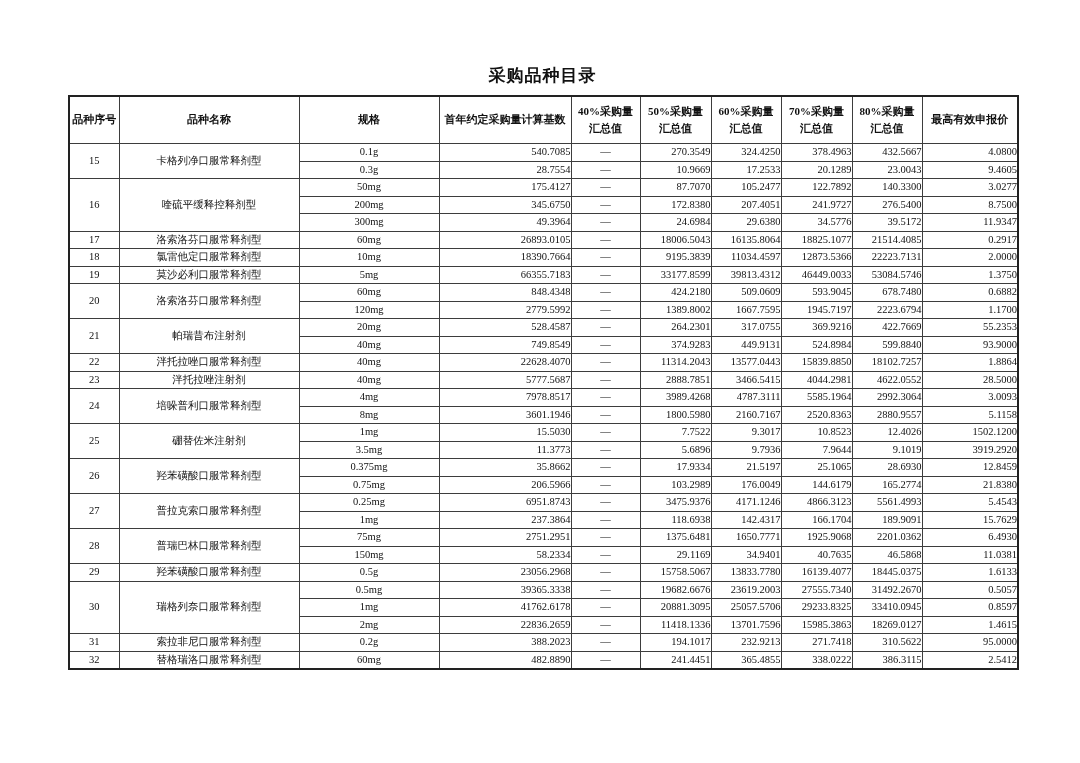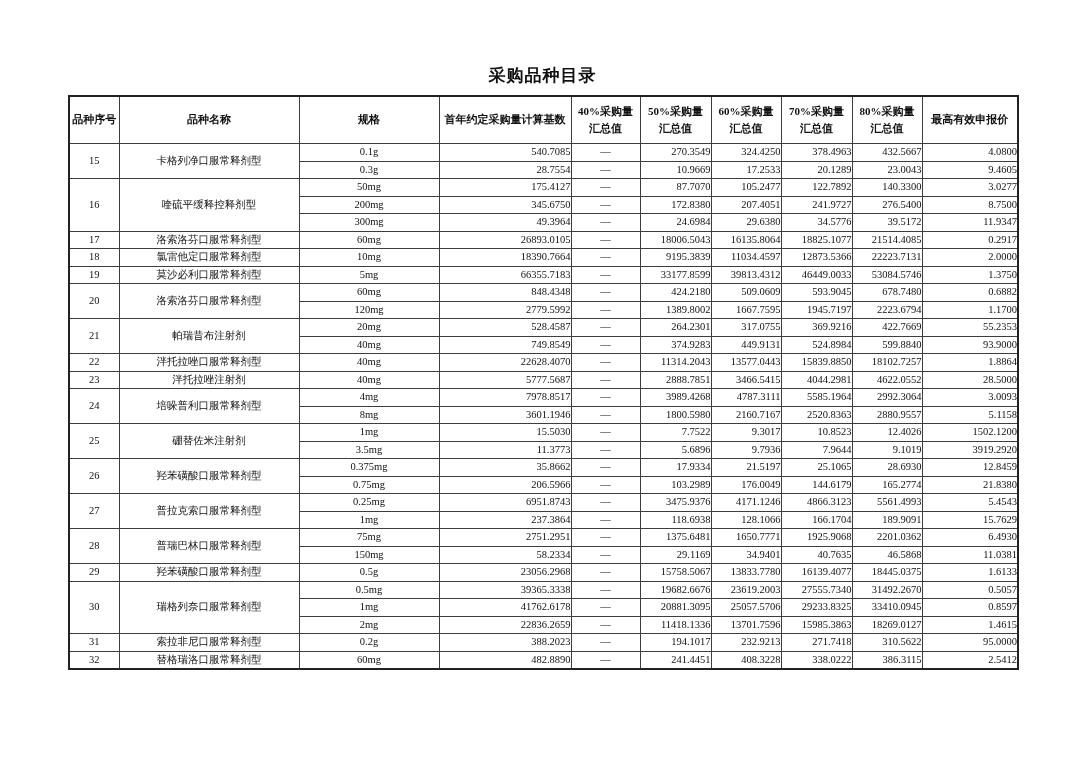--- a/index.html
+++ b/index.html
@@ -337,21 +337,21 @@
           <td class="c-num">4171.1246</td>
           <td class="c-num">4866.3123</td>
           <td class="c-num">5561.4993</td>
           <td class="c-num">5.4543</td>
         </tr>
         <tr>
           <td class="c-spec">1mg</td>
           <td class="c-num">237.3864</td>
           <td class="c-dash">—</td>
           <td class="c-num">118.6938</td>
-          <td class="c-num">128.1066</td>
+          <td class="c-num">142.4317</td>
           <td class="c-num">166.1704</td>
           <td class="c-num">189.9091</td>
           <td class="c-num">15.7629</td>
         </tr>
         <tr>
           <td class="c-no" rowspan="2">28</td>
           <td class="c-name" rowspan="2">普瑞巴林口服常释剂型</td>
           <td class="c-spec">75mg</td>
           <td class="c-num">2751.2951</td>
           <td class="c-dash">—</td>
@@ -427,21 +427,21 @@
           <td class="c-num">310.5622</td>
           <td class="c-num">95.0000</td>
         </tr>
         <tr>
           <td class="c-no">32</td>
           <td class="c-name">替格瑞洛口服常释剂型</td>
           <td class="c-spec">60mg</td>
           <td class="c-num">482.8890</td>
           <td class="c-dash">—</td>
           <td class="c-num">241.4451</td>
-          <td class="c-num">408.3228</td>
+          <td class="c-num">365.4855</td>
           <td class="c-num">338.0222</td>
           <td class="c-num">386.3115</td>
           <td class="c-num">2.5412</td>
         </tr>
       </tbody>
   </table>
 
 </div>
 
 </body></html>

